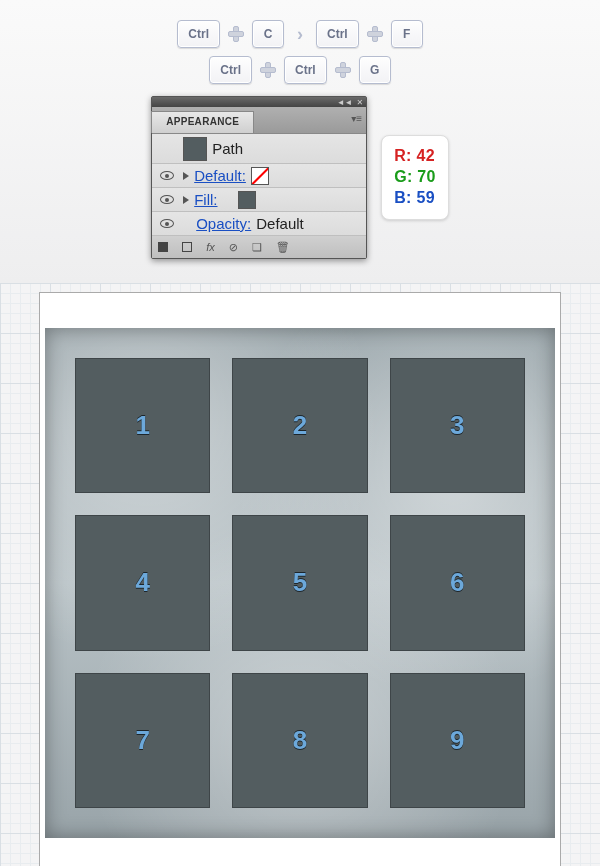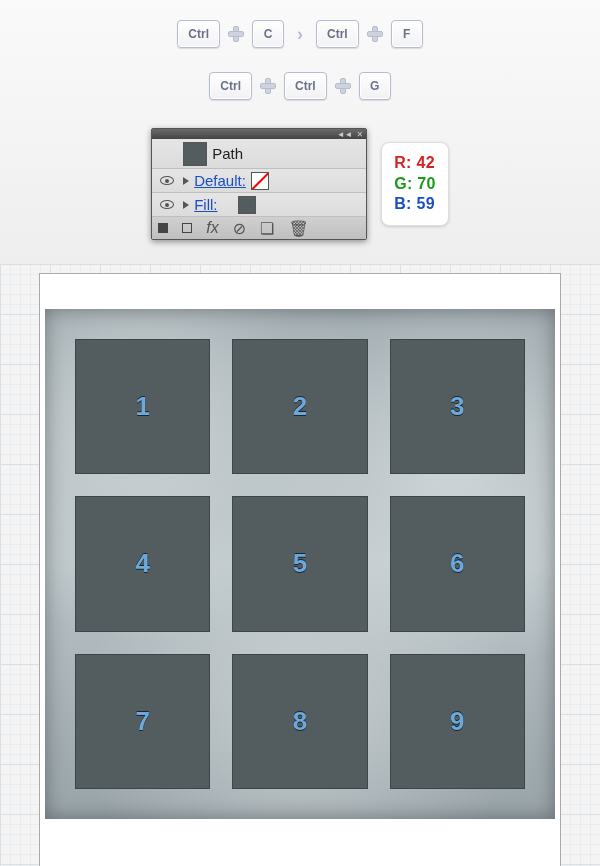--- a/index.html
+++ b/index.html
@@ -1,19 +1,19 @@
 <!DOCTYPE html>
 <html><head>
 <meta charset="utf-8">
 <style>
 *{box-sizing:border-box;margin:0;padding:0}
 body{font-family:Arial,Helvetica,sans-serif;background:#fff;width:600px}
 
 
-.top-area{background:linear-gradient(#fafafa,#eeeeef);padding:20px 0 24px;display:flex;flex-direction:column;align-items:center;gap:24px}
+.top-area{background:linear-gradient(#fafafa,#eeeeef);padding:20px 0 24px;display:flex;flex-direction:column;align-items:center;gap:8px}
 .row{display:flex;align-items:center;gap:8px}
 .key{display:inline-flex;align-items:center;justify-content:center;min-width:32px;height:28px;padding:0 10px;background:linear-gradient(#fefefe,#f2f2f5);border:1px solid #b5bccf;border-radius:4px;box-shadow:0 1px 1px rgba(0,0,0,.12),inset 0 0 0 1px #fff;font:bold 12px Arial;color:#6a7289}
 .plus-icon{width:16px;height:16px;position:relative}
 .plus-icon::before,.plus-icon::after{content:"";position:absolute;background:#cfd3dd;border:1px solid #b5bccf}
 .plus-icon::before{left:5px;top:0;width:4px;height:14px;border-radius:2px}
 .plus-icon::after{top:5px;left:0;height:4px;width:14px;border-radius:2px}
 .chevron-icon{width:16px;height:16px;display:flex;align-items:center;justify-content:center;color:#b5bccf;font-size:18px;font-weight:bold}
 
 
 .panel-wrap{display:flex;align-items:center;gap:14px;margin-top:4px}
@@ -29,21 +29,21 @@
 .eye::after{content:"";position:absolute;width:4px;height:4px;background:#555;border-radius:50%;left:4px;top:1.5px}
 .tri{width:0;height:0;border-top:4px solid transparent;border-bottom:4px solid transparent;border-left:6px solid #555}
 .swatch{width:18px;height:18px;border:1px solid #555}
 .swatch.main{width:24px;height:24px;background:#535d60}
 .swatch.none{background:#fff;position:relative;overflow:hidden}
 .swatch.none::after{content:"";position:absolute;width:25px;height:2px;background:red;transform:rotate(-45deg);top:7px;left:-4px}
 .swatch.fill{background:#535d60}
 .plabel{font-size:15px;color:#222}
 .plabel.link{color:#1a4fc3;text-decoration:underline}
 .pfoot{height:22px;background:linear-gradient(#d0d0d0,#bfbfbf);display:flex;align-items:center;padding:0 6px;gap:14px;color:#555}
-.pfoot span{font-size:16px}
+.pfoot span{font-size:11px}
 .fsq{width:10px;height:10px;background:#444}
 .fsqo{width:10px;height:10px;border:1px solid #444}
 
 
 .rgb{background:#fff;border:1px solid #ddd;border-radius:8px;padding:10px 12px;box-shadow:0 1px 3px rgba(0,0,0,.15);font:bold 16px Arial;letter-spacing:.02em}
 .rgb div{line-height:1.3}
 .rR{color:#d62222}.rG{color:#1a9c1a}.rB{color:#1a4fc3}
 
 
 .canvas{width:600px;height:603px;background-color:#f4f4f5;background-image:
@@ -83,20 +83,24 @@
   <span class="plus-icon"></span>
   <span class="key">G</span>
  </div>
 
  <div class="panel-wrap">
   <div class="panel">
    <div class="panel-top">
     <span>◄◄</span>
     <span>✕</span>
    </div>
+   <div class="tabbar">
+    <div class="tab">APPEARANCE</div>
+    <div class="tab-menu">▾≡</div>
+   </div>
    <div class="prow" style="height:30px">
     <div class="eyecol"></div>
     <div class="swatch main"></div>
     <span class="plabel">Path</span>
    </div>
    <div class="prow">
     <div class="eyecol">
             <div class="eye"></div>
           </div>
     <div class="tri"></div>
@@ -104,20 +108,28 @@
     <div class="swatch none"></div>
    </div>
    <div class="prow">
     <div class="eyecol">
             <div class="eye"></div>
           </div>
     <div class="tri"></div>
     <span class="plabel link">Fill:</span>
     <div style="width:10px"></div>
     <div class="swatch fill"></div>
+   </div>
+   <div class="prow">
+    <div class="eyecol">
+            <div class="eye"></div>
+          </div>
+    <div style="width:8px"></div>
+    <span class="plabel link">Opacity:</span>
+    <span class="plabel">Default</span>
    </div>
    <div class="pfoot">
     <span class="fsq"></span>
     <span class="fsqo"></span>
     <span style="font-style:italic">fx</span>
     <span>⊘</span>
     <span>❏</span>
     <span>🗑</span>
    </div>
   </div>

